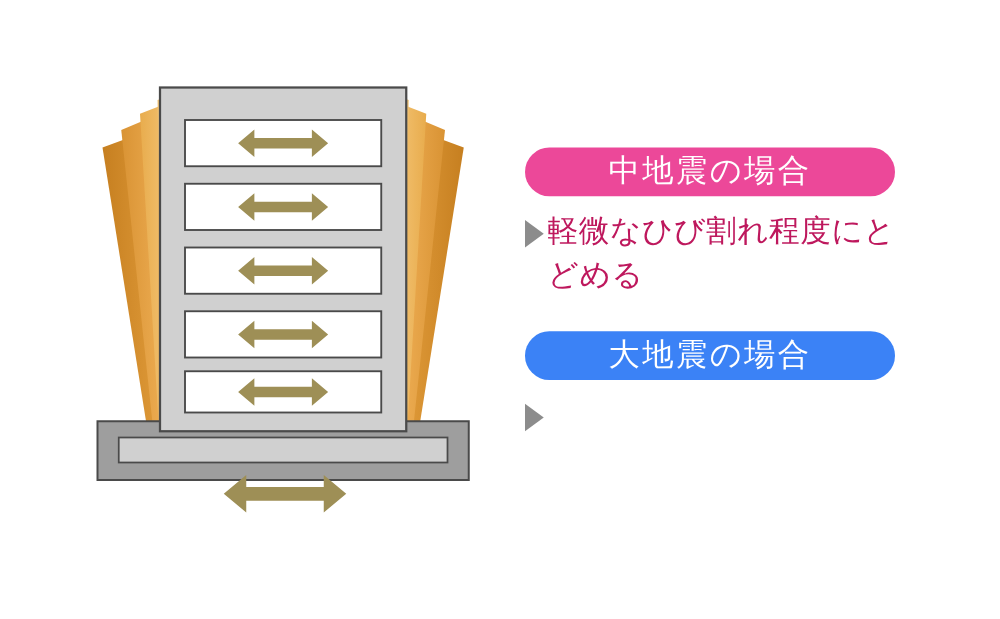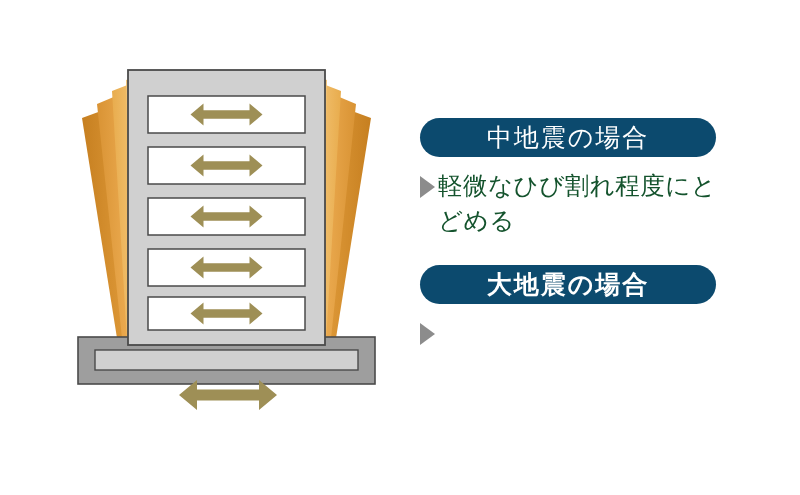--- a/index.html
+++ b/index.html
@@ -174,29 +174,29 @@
       <g transform="translate(228,395)">
         <path d="M -49,0 L -31,-15 L -31,-5.5 L 31,-5.5 L 31,-15 L 49,0 L 31,15 L 31,5.5 L -31,5.5 L -31,15 Z" fill="#9e8f56"></path>
       </g>
 
     </svg>
   </div>
 
   <div id="panel">
 
     <div class="block">
-      <div class="badge" style="background: #0c4a6e; color: rgb(255, 255, 255);">中地震の場合</div>
+      <div class="badge" style="background: #ec4899; color: rgb(255, 255, 255);">中地震の場合</div>
       <div class="bullet-row">
         <span class="tri" style="border-left-color: rgb(140, 140, 140);"></span>
-        <span class="btext" style="color: #14532d;">軽微なひび割れ程度にとどめる</span>
+        <span class="btext" style="color: #be185d;">軽微なひび割れ程度にとどめる</span>
       </div>
     </div>
 
     <div class="block">
-      <div class="badge" style="background: #0c4a6e; color: rgb(255, 255, 255); font-weight: bold;">大地震の場合</div>
+      <div class="badge" style="background: #3b82f6; color: rgb(255, 255, 255);">大地震の場合</div>
       <div class="bullet-row">
         <span class="tri" style="border-left-color: rgb(140, 140, 140);"></span>
       </div>
     </div>
 
   </div>
 
 </div>
 
 </body></html>

